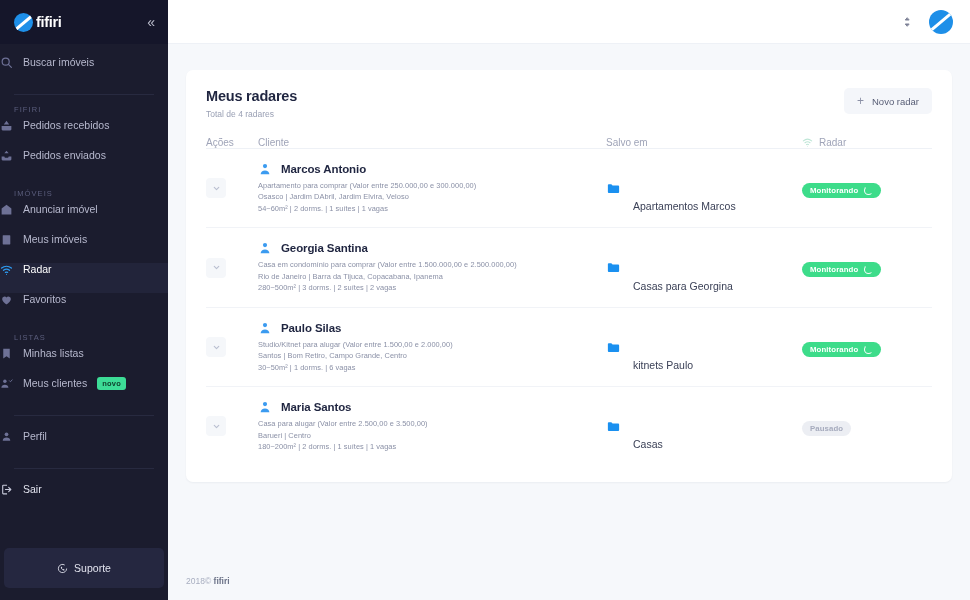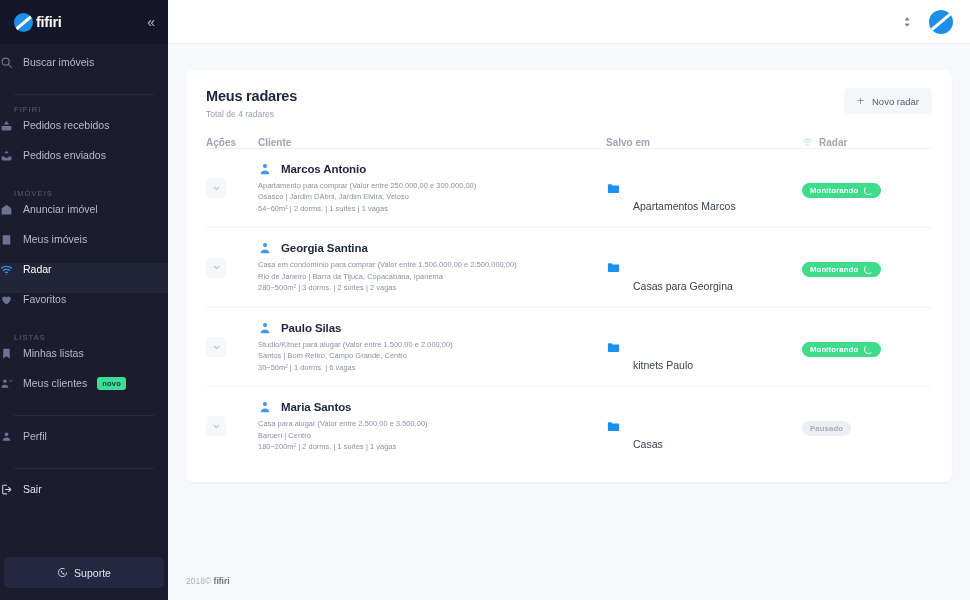--- a/index.html
+++ b/index.html
@@ -67,21 +67,21 @@
   }
   .divider {
     height: 1px; background: #282a40; margin: 8px 14px;
   }
   .badge-novo {
     background: #3ddc97; color: #0f3d2b; font-size: 7.5px; font-weight: bold;
     border-radius: 3px; padding: 2px 5px; letter-spacing: .2px;
   }
   .sb-support {
     position: absolute; left: 4px; right: 4px; bottom: 12px;
-    height: 31px; border-radius: 5px; background: #252740;
+    height: 40px; border-radius: 5px; background: #252740;
     display: flex; align-items: center; justify-content: center; gap: 6px;
     font-size: 10.5px; color: #e2e3ee; cursor: pointer;
   }
 
   
   .main {
     flex: 1; height: 600px; background: #f6f8fb;
     display: flex; flex-direction: column; position: relative;
   }
   .topbar {
@@ -114,21 +114,21 @@
     display: flex; align-items: center; gap: 8px;
     background: #f4f6fa; border: none; border-radius: 5px;
     height: 26px; padding: 0 13px;
     font-size: 9.5px; color: #575d75; cursor: pointer;
     font-family: inherit;
   }
   .btn-new .plus { font-size: 12px; color: #8b90a6; line-height: 1; }
 
   table { width: 100%; border-collapse: collapse; margin-top: 18px; }
   thead th {
-    text-align: left; font-size: 10px; font-weight: bold; color: #9fa4b8;
+    text-align: left; font-size: 10px; font-weight: normal; color: #9fa4b8;
     border-bottom: 1px solid #eef1f6;
   }
   th.c-acoes { width: 52px; }
   th.c-cliente { width: 348px; }
   th.c-salvo  { width: 196px; }
   th.c-radar  { }
   .th-radar-wrap { display: flex; align-items: center; gap: 6px; }
   .th-radar-wrap .ico { color: #bfe6d7; display: flex; }
 
   tbody td { border-bottom: 1px solid #f1f3f7; vertical-align: middle; padding: 13px 0; }

